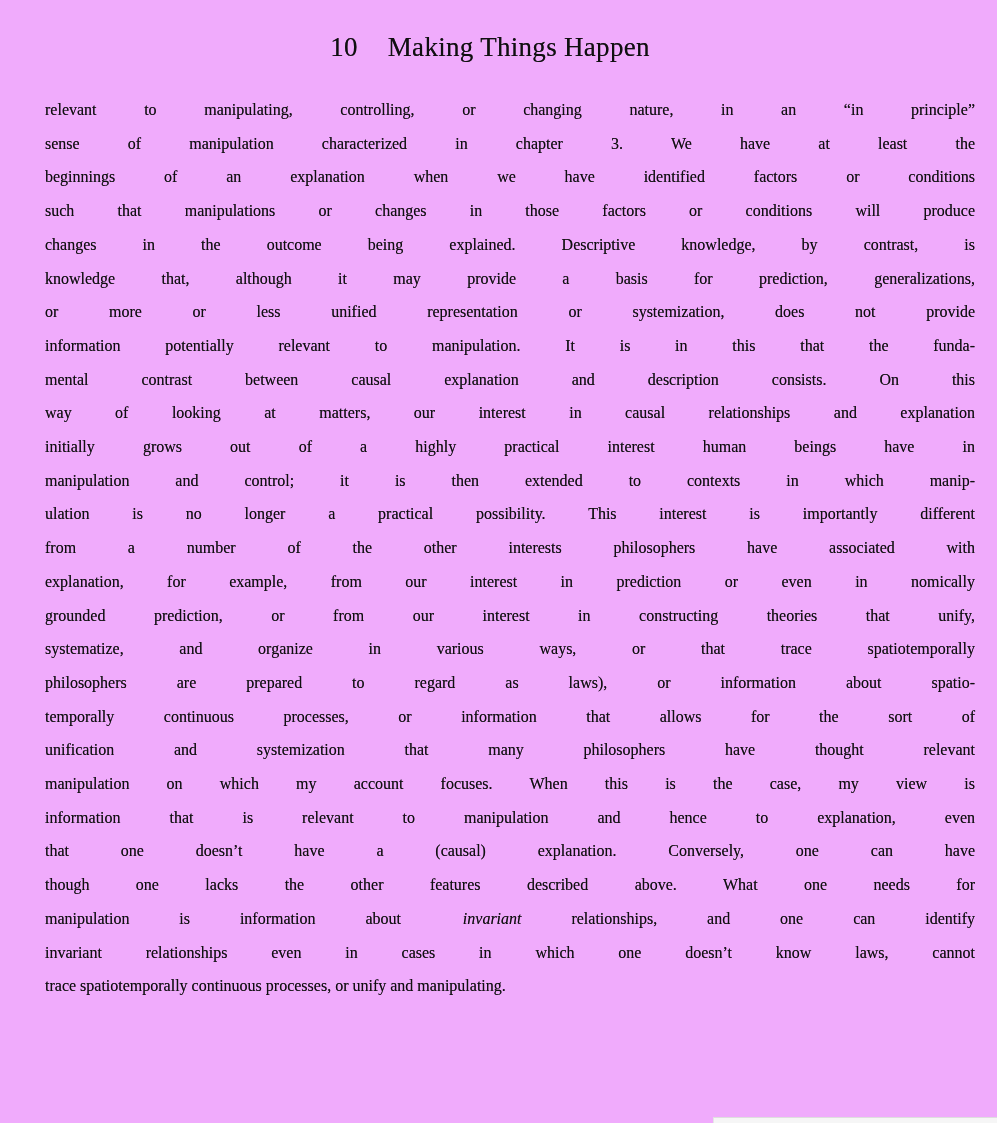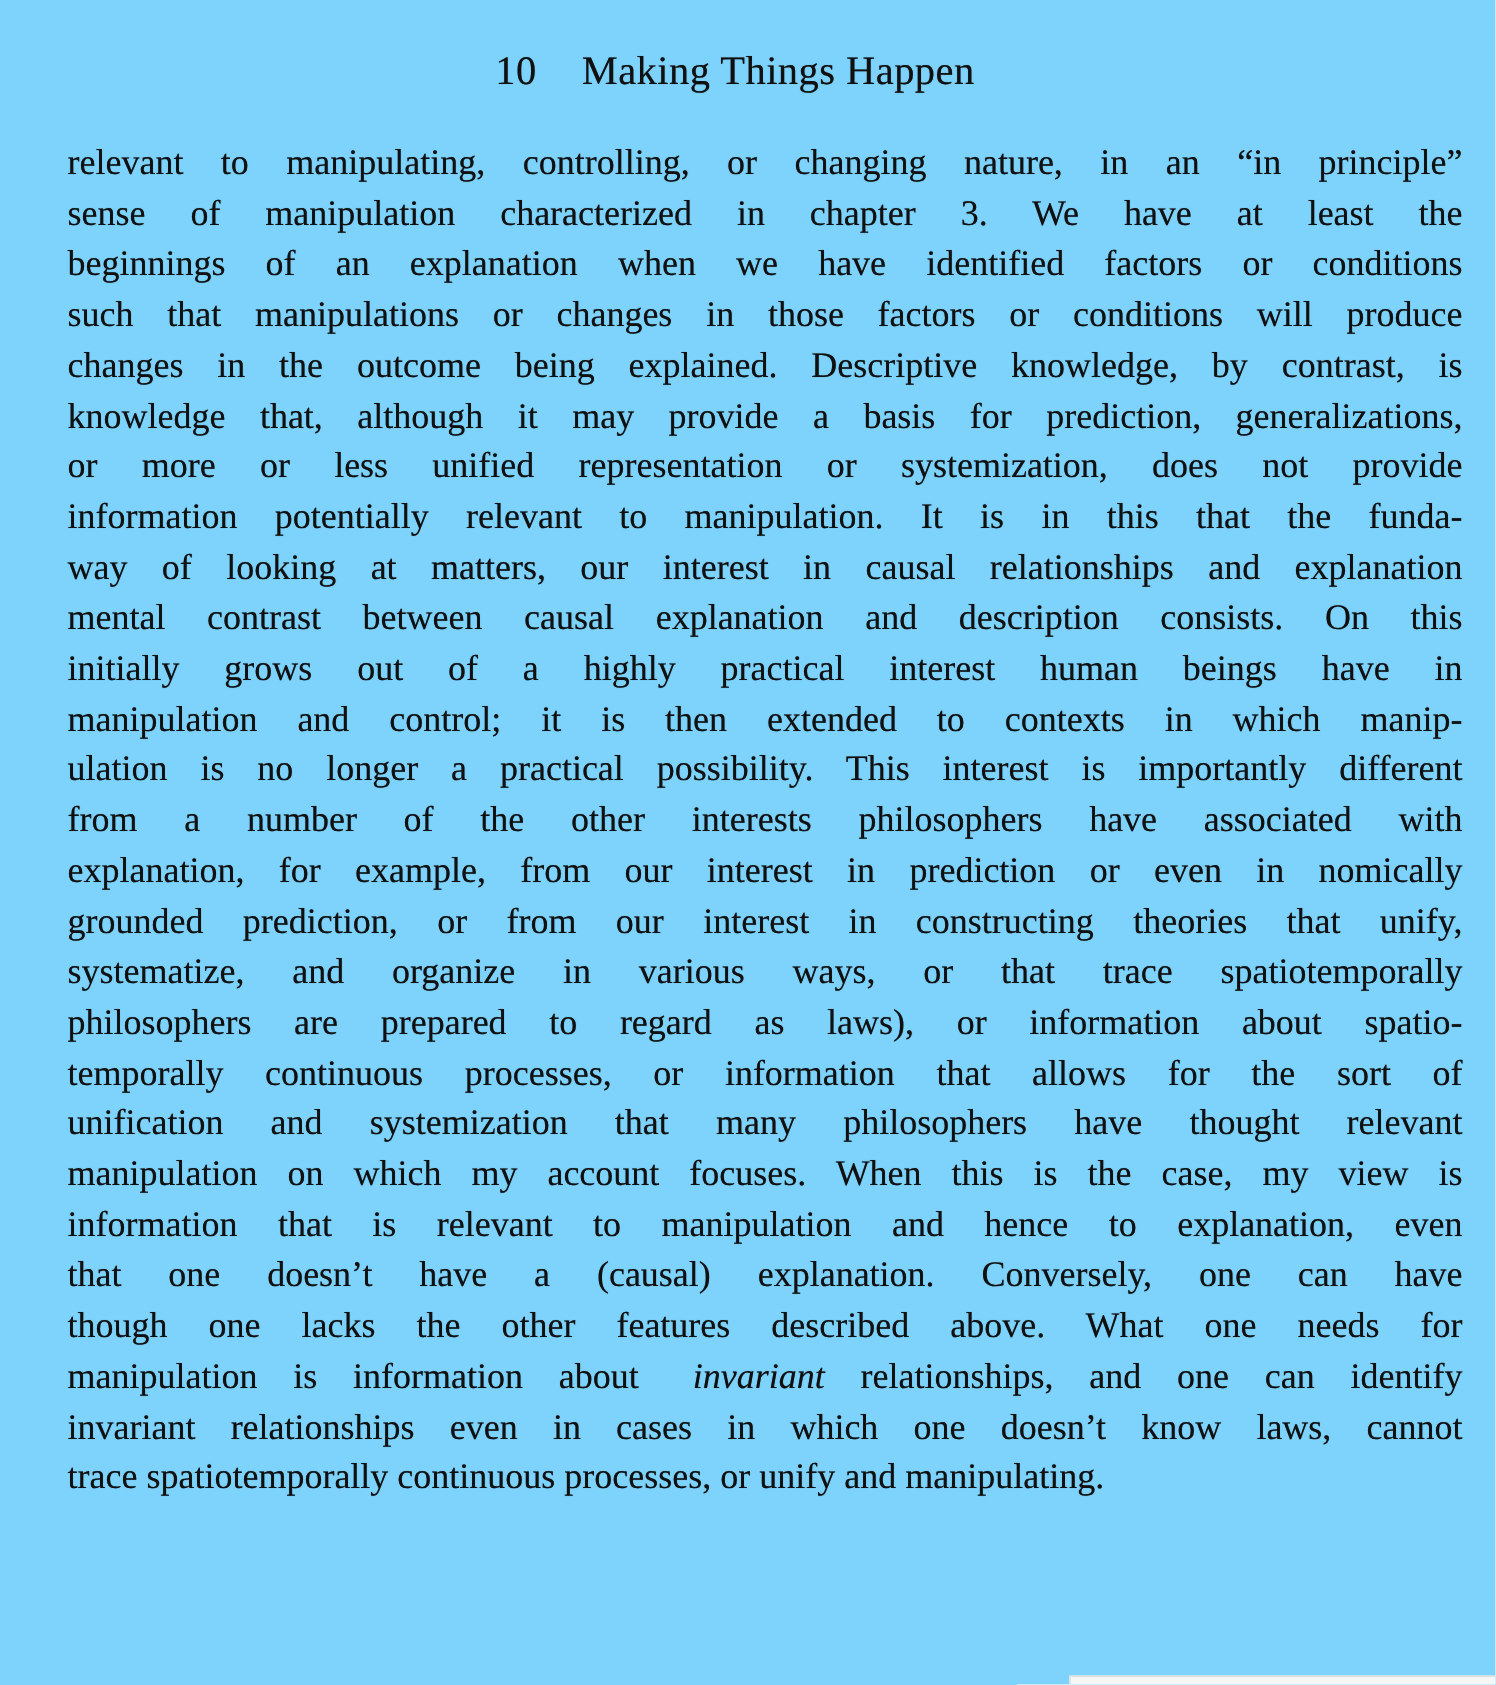--- a/index.html
+++ b/index.html
@@ -4,21 +4,21 @@
 <style>
   html, body {
     margin: 0;
     padding: 0;
     background: #ffffff;
   }
   .page {
     position: relative;
     width: 997px;
     height: 1123px;
-    background: #7dd3fc;
+    background: #f0abfc;
     overflow: hidden;
     font-family: "Liberation Serif", "DejaVu Serif", serif;
     color: #101010;
   }
   .running-head {
     position: absolute;
     top: 32px;
     left: 45px;
     width: 890px;
     text-align: center;
@@ -28,21 +28,21 @@
     text-shadow: 0 0 0.5px rgba(0,0,0,0.55);
   }
   .running-head .page-number {
     margin-right: 30px;
   }
   .body-text {
     position: absolute;
     top: 93px;
     left: 45px;
     width: 930px;
-    font-size: 24px;
+    font-size: 16px;
     line-height: 33.7px;
     text-shadow: 0 0 0.5px rgba(0,0,0,0.55);
   }
   .body-text .line {
     text-align: justify;
     text-align-last: justify;
   }
   .body-text .line.last {
     text-align: justify;
     text-align-last: left;
@@ -73,22 +73,22 @@
 
   <div class="body-text">
       <div class="line">relevant to manipulating, controlling, or changing nature, in an “in principle”</div>
       <div class="line">sense of manipulation characterized in chapter 3. We have at least the</div>
       <div class="line">beginnings of an explanation when we have identified factors or conditions</div>
       <div class="line">such that manipulations or changes in those factors or conditions will produce</div>
       <div class="line">changes in the outcome being explained. Descriptive knowledge, by contrast, is</div>
       <div class="line">knowledge that, although it may provide a basis for prediction, generalizations,</div>
       <div class="line">or more or less unified representation or systemization, does not provide</div>
       <div class="line">information potentially relevant to manipulation. It is in this that the funda-</div>
+      <div class="line">mental contrast between causal explanation and description consists. On this</div>
       <div class="line">way of looking at matters, our interest in causal relationships and explanation</div>
-      <div class="line">mental contrast between causal explanation and description consists. On this</div>
       <div class="line">initially grows out of a highly practical interest human beings have in</div>
       <div class="line">manipulation and control; it is then extended to contexts in which manip-</div>
       <div class="line">ulation is no longer a practical possibility. This interest is importantly different</div>
       <div class="line">from a number of the other interests philosophers have associated with</div>
       <div class="line">explanation, for example, from our interest in prediction or even in nomically</div>
       <div class="line">grounded prediction, or from our interest in constructing theories that unify,</div>
       <div class="line">systematize, and organize in various ways, or that trace spatiotemporally</div>
       <div class="line">philosophers are prepared to regard as laws), or information about spatio-</div>
       <div class="line">temporally continuous processes, or information that allows for the sort of</div>
       <div class="line">unification and systemization that many philosophers have thought relevant</div>

